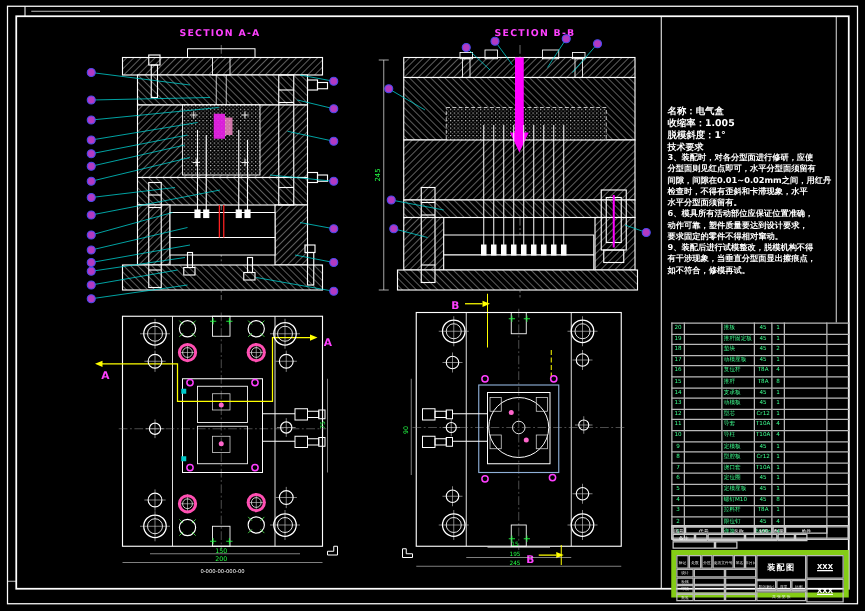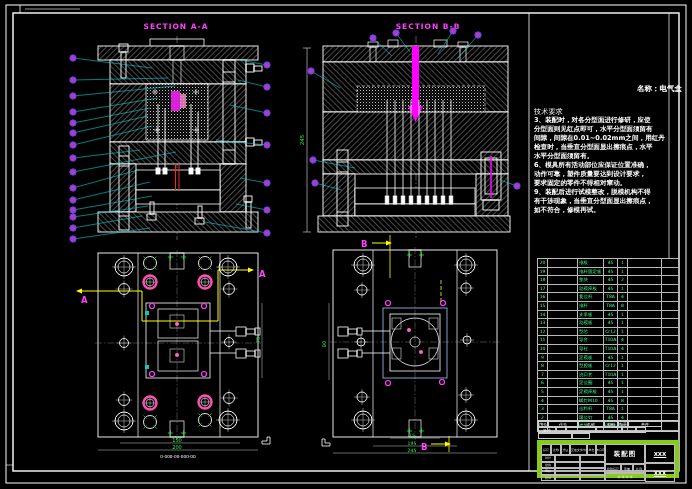--- a/index.html
+++ b/index.html
@@ -2,22 +2,22 @@
 <html><head>
 <meta charset="utf-8">
 <style>
   html,body{margin:0;padding:0;background:#000;}
   #stage{position:relative;width:692px;height:489px;background:#000;overflow:hidden;
          font-family:"DejaVu Sans","Liberation Sans",sans-serif;}
   svg{position:absolute;left:0;top:0;}
   .overlay{position:absolute;color:#fff;}
   
   #notes{left:534px;top:84px;width:148px;}
-  .pline{font-size:7.5px;font-weight:bold;line-height:9.5px;color:#fff;white-space:nowrap;text-align:right;}
-  .ttitle{font-size:7.2px;font-weight:normal;margin-top:13px;line-height:9px;color:#fff;}
+  .pline{font-size:7.5px;font-weight:bold;line-height:9.5px;color:#fff;white-space:nowrap;}
+  .ttitle{font-size:7.2px;font-weight:bold;line-height:9px;color:#fff;}
   .tline{font-size:6.6px;font-weight:bold;line-height:9.05px;color:#fff;white-space:nowrap;}
   
   #bomwrap{left:537px;top:258px;width:142px;height:162px;}
   #bomtable{border-collapse:collapse;table-layout:fixed;width:142px;}
   #bomtable td{border:0.5px solid #b9b9b9;color:#3dff8f;font-size:4.5px;line-height:7.6px;
                height:7.6px;padding:0;overflow:hidden;white-space:nowrap;text-align:center;}
   #bomtable td.nm{text-align:left;padding-left:1px;}
   
   #bomhead{left:537px;top:420px;width:142px;height:12px;display:flex;flex-wrap:wrap;border:0.5px solid #ccc;box-sizing:border-box;}
   .bh{box-sizing:border-box;border:0.5px solid #ccc;font-size:4px;color:#fff;
@@ -466,27 +466,29 @@
         <circle cx="388" cy="303" r="2.5" fill="none" stroke="#ff3fff" stroke-width="1.2"></circle>
         <circle cx="443" cy="303" r="2.5" fill="none" stroke="#ff3fff" stroke-width="1.2"></circle>
         <circle cx="388" cy="383" r="2.5" fill="none" stroke="#ff3fff" stroke-width="1.2"></circle>
         <circle cx="442" cy="382" r="2.5" fill="none" stroke="#ff3fff" stroke-width="1.2"></circle>
       </g>
 </svg>
 
 <div id="notes" class="overlay">
   <div id="part-lines">
         <div class="pline">名称：电气盒</div>
+        <div class="pline">收缩率：1.005</div>
+        <div class="pline">脱模斜度：1°</div>
       </div>
   <div class="ttitle">技术要求</div>
   <div id="tech-lines">
         <div class="tline">3、装配时，对各分型面进行修研，应使</div>
         <div class="tline">分型面则见红点即可，水平分型面须留有</div>
         <div class="tline">间隙，间隙在0.01~0.02mm之间，用红丹</div>
-        <div class="tline">检查时，当垂直分型面显出擦痕点，水平</div>
+        <div class="tline">检查时，不得有歪斜和卡滞现象，水平</div>
         <div class="tline">水平分型面须留有。</div>
         <div class="tline">6、模具所有活动部位应保证位置准确，</div>
         <div class="tline">动作可靠，塑件质量要达到设计要求，</div>
         <div class="tline">要求固定的零件不得相对窜动。</div>
         <div class="tline">9、装配后进行试模整改，脱模机构不得</div>
         <div class="tline">有干涉现象，当垂直分型面显出擦痕点，</div>
         <div class="tline">如不符合，修模再试。</div>
       </div>
 </div>
 

